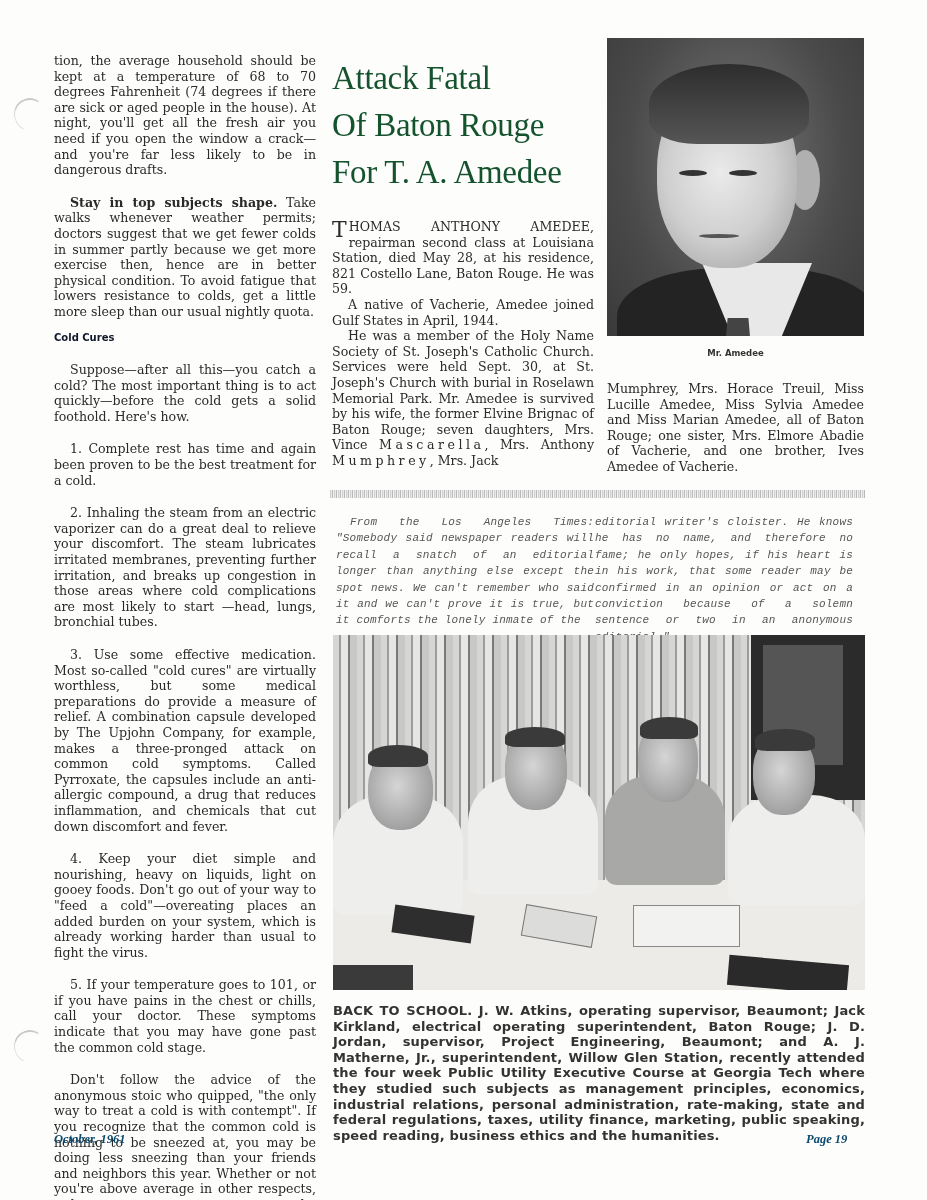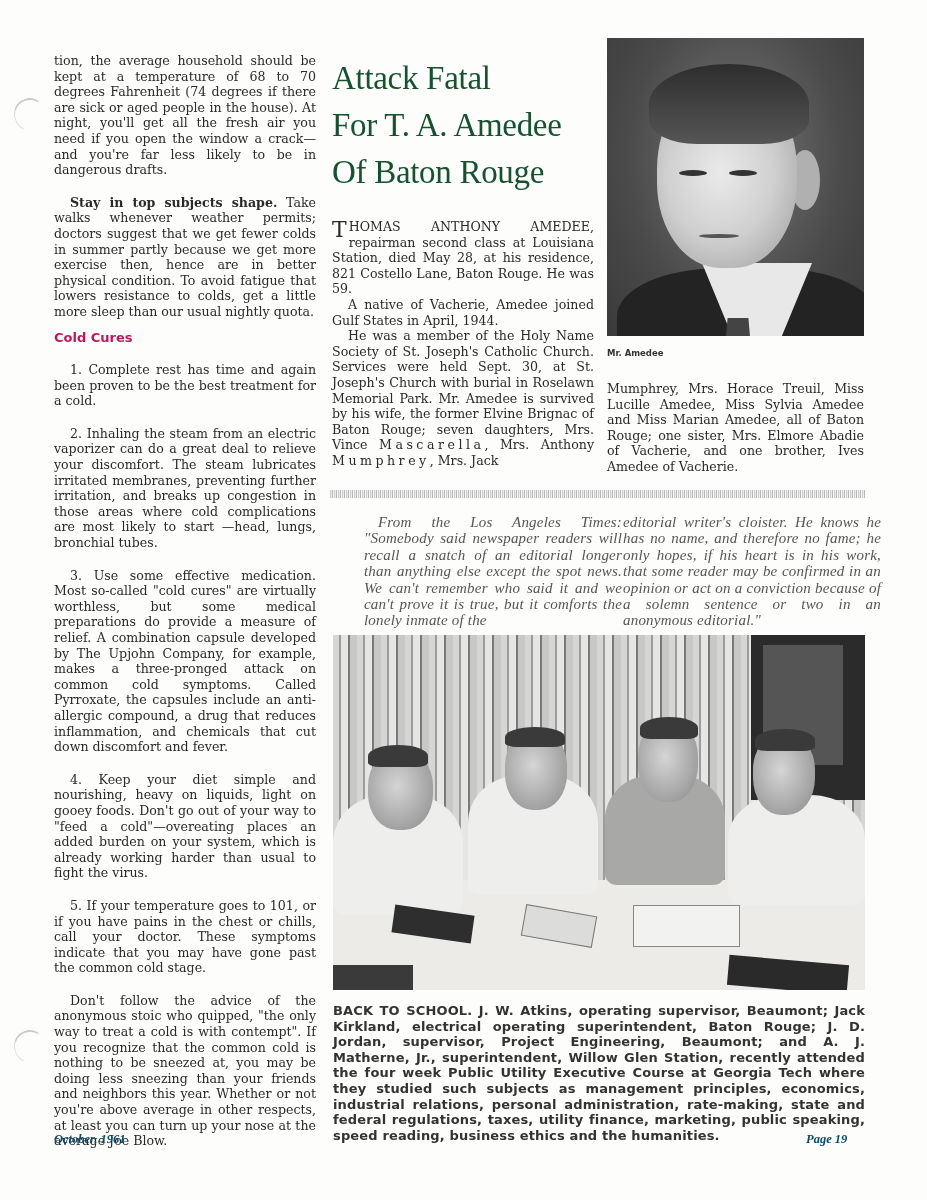--- a/index.html
+++ b/index.html
@@ -18,22 +18,22 @@
   .col-left {
     position: absolute; left: 54px; top: 36px; width: 262px;
     font-size: 12.6px; line-height: 15.6px; text-align: justify;
     font-family: "DejaVu Serif", serif;
   }
   .col-left p { margin: 17px 0 5px 0; text-indent: 16px; }
   .col-left p.cont { text-indent: 0; }
   .col-left p.tight { margin-bottom: 0; }
   .col-left b { font-weight: bold; }
   .subhead {
-    font-family: "DejaVu Sans", sans-serif; font-weight: bold; font-size: 13px;
-    margin: 10px 0 2px 0; color: #be185d;
+    font-family: "DejaVu Sans", sans-serif; font-weight: bold; font-size: 10px;
+    margin: 10px 0 2px 0; color: #0f172a;
   }
 
   
   .headline {
     position: absolute; left: 332px; top: 55px; width: 265px;
     font-family: "Liberation Serif", serif; font-size: 33px; line-height: 47px;
     color: #14532d; letter-spacing: -0.3px;
   }
   .headline div { white-space: nowrap; }
 
@@ -63,21 +63,21 @@
   }
   .portrait .collar {
     position: absolute; left: 95px; top: 225px; width: 110px; height: 80px;
     background: #e8e8e8; clip-path: polygon(0 0, 100% 0, 70% 100%, 30% 100%);
   }
   .portrait .tie {
     position: absolute; left: 118px; top: 280px; width: 26px; height: 30px; background: #444;
     clip-path: polygon(10% 0, 90% 0, 100% 100%, 0 100%);
   }
   .caption-small {
-    position: absolute; left: 607px; top: 348px; width: 257px; text-align: left;
+    position: absolute; left: 607px; top: 348px; width: 257px; text-align: center;
     font-family: "DejaVu Sans", sans-serif; font-weight: bold; font-size: 8.5px; color: #333;
   }
 
   
   .col-mid {
     position: absolute; left: 332px; top: 219px; width: 262px;
     font-size: 12.6px; line-height: 15.6px; text-align: justify;
   }
   .col-mid p { margin: 0; text-indent: 16px; }
   .col-mid p.lead { text-indent: 0; }
@@ -89,22 +89,22 @@
   }
   .col-right-cont p { margin: 0; }
 
   .divider {
     position: absolute; left: 330px; top: 490px; width: 535px; height: 8px;
     background: repeating-linear-gradient(90deg, #cfcfcf 0 1px, #eaeaea 1px 2px, #b9b9b9 2px 3px, #f2f2f2 3px 4px);
   }
 
   .quote {
     position: absolute; top: 514px; width: 258px;
-    font-family: Liberation Serif, serif; font-style: italic; font-size: 15px; line-height: 16.4px;
-    color: #555; text-align: justify; letter-spacing: 0.2px; margin-left: 28px;
+    font-family: Liberation Mono, monospace; font-style: italic; font-size: 11px; line-height: 16.4px;
+    color: #555; text-align: justify; letter-spacing: 0.2px;
   }
   .quote p { margin: 0; }
   .quote.left p { text-indent: 14px; }
 
   
   .group-photo {
     position: absolute; left: 333px; top: 635px; width: 532px; height: 355px; overflow: hidden;
     background:
       repeating-linear-gradient(90deg, #d6d6d4 0 6px, #9c9c9a 6px 8px, #e6e6e4 8px 15px, #7a7a78 15px 17px, #c8c8c6 17px 24px);
   }
@@ -140,32 +140,33 @@
 </head>
 <body>
 
 <div class="punch" style="top:98px"></div>
 <div class="punch" style="top:1030px"></div>
 
 <div class="col-left">
   <p class="cont">tion, the average household should be kept at a temperature of 68 to 70 degrees Fahrenheit (74 degrees if there are sick or aged people in the house). At night, you'll get all the fresh air you need if you open the window a crack— and you're far less likely to be in dangerous drafts.</p>
   <p class="tight"><b>Stay in top subjects shape.</b><span> Take walks whenever weather permits; doctors suggest that we get fewer colds in summer partly because we get more exercise then, hence are in better physical condition. To avoid fatigue that lowers resistance to colds, get a little more sleep than our usual nightly quota.</span></p>
   <div class="subhead">Cold Cures</div>
+  <p>Suppose—after all this—you catch a cold? The most important thing is to act quickly—before the cold gets a solid foothold. Here's how.</p>
   <p>1. Complete rest has time and again been proven to be the best treatment for a cold.</p>
   <p>2. Inhaling the steam from an electric vaporizer can do a great deal to relieve your discomfort. The steam lubricates irritated membranes, preventing further irritation, and breaks up congestion in those areas where cold complications are most likely to start —head, lungs, bronchial tubes.</p>
   <p>3. Use some effective medication. Most so-called "cold cures" are virtually worthless, but some medical preparations do provide a measure of relief. A combination capsule developed by The Upjohn Company, for example, makes a three-pronged attack on common cold symptoms. Called Pyrroxate, the capsules include an anti-allergic compound, a drug that reduces inflammation, and chemicals that cut down discomfort and fever.</p>
   <p>4. Keep your diet simple and nourishing, heavy on liquids, light on gooey foods. Don't go out of your way to "feed a cold"—overeating places an added burden on your system, which is already working harder than usual to fight the virus.</p>
   <p>5. If your temperature goes to 101, or if you have pains in the chest or chills, call your doctor. These symptoms indicate that you may have gone past the common cold stage.</p>
   <p>Don't follow the advice of the anonymous stoic who quipped, "the only way to treat a cold is with contempt". If you recognize that the common cold is nothing to be sneezed at, you may be doing less sneezing than your friends and neighbors this year. Whether or not you're above average in other respects, at least you can turn up your nose at the average Joe Blow.</p>
 </div>
 
 <div class="headline">
   <div>Attack Fatal</div>
+  <div>Of Baton Rouge</div>
   <div>For T. A. Amedee</div>
-  <div>Of Baton Rouge</div>
 </div>
 
 <div class="portrait" title="Portrait photograph of Mr. Amedee">
   <div class="suit"></div>
   <div class="collar"></div>
   <div class="tie"></div>
   <div class="ear"></div>
   <div class="head"></div>
   <div class="hair"></div>
   <div class="eye" style="left:72px"></div>

